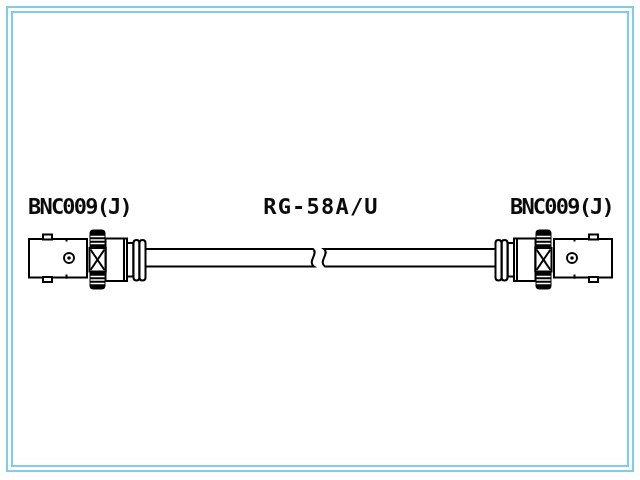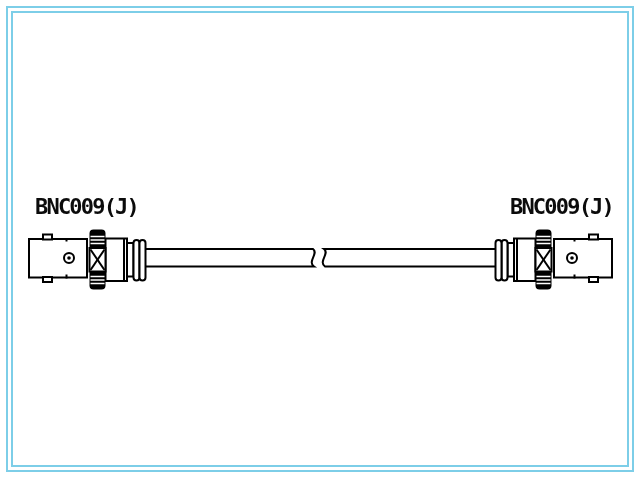--- a/index.html
+++ b/index.html
@@ -35,21 +35,20 @@
     height: 480px;
   }
   .label {
     position: absolute;
     top: 196px;
     line-height: 22px;
     font-size: 22px;
     font-weight: bold;
     color: #0b0b0b;
     white-space: nowrap;
-    margin-left: 7px;
   }
   #label-left {
     left: 28px;
     letter-spacing: -1.8px;
   }
   #label-center {
     left: 321px;
     transform: translateX(-50%);
     letter-spacing: 1.2px;
   }
@@ -108,15 +107,16 @@
       <line class="wln" x1="90.5" y1="276.5" x2="104.5" y2="276.5"></line>
       <line class="wln" x1="90.5" y1="280" x2="104.5" y2="280"></line>
       <line class="wln" x1="90.5" y1="283.5" x2="104.5" y2="283.5"></line>
     </g>
 
     <use href="#bnc-connector" transform="translate(641,0) scale(-1,1)"></use>
   </svg>
 
   <div class="label" id="label-left">BNC009(J)</div>
 
+  <div class="label" id="label-center">RG-58A/U</div>
 
   <div class="label" id="label-right">BNC009(J)</div>
 </div>
 
 </body></html>

